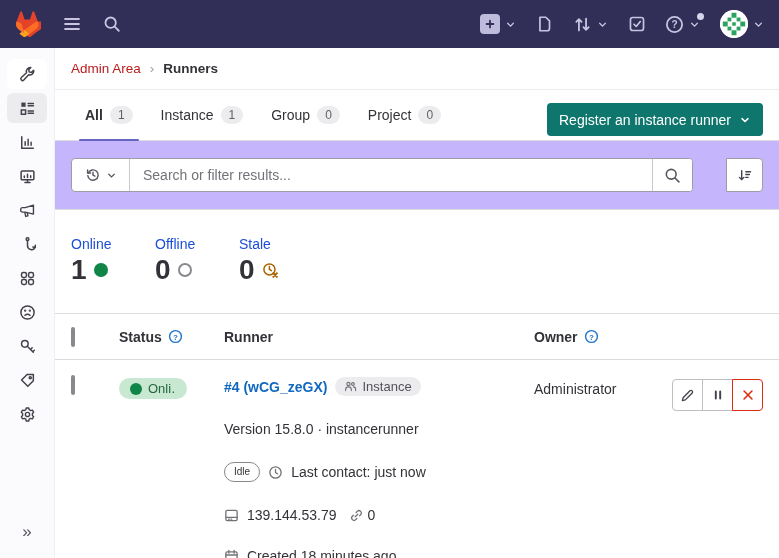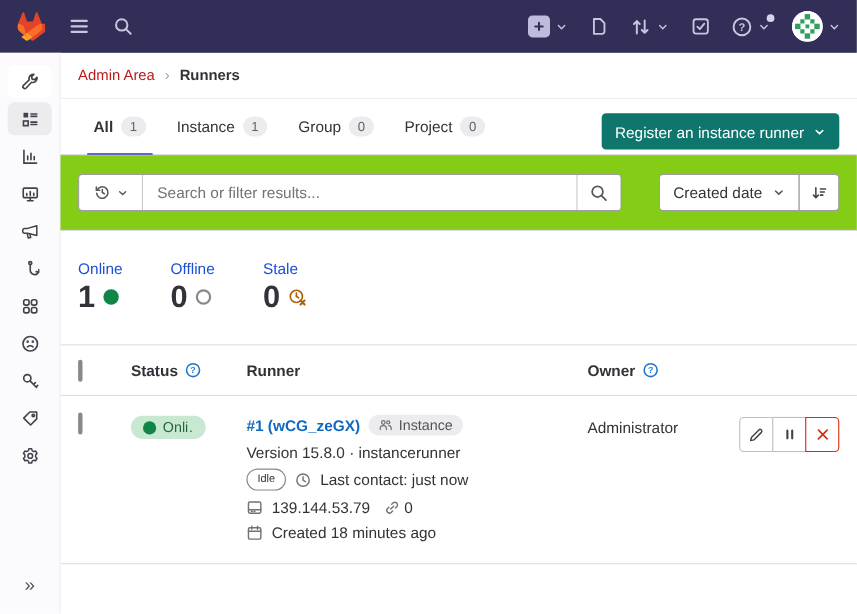--- a/index.html
+++ b/index.html
@@ -81,21 +81,21 @@
   .register-btn {
     position: absolute; right: 16px; top: 13px; height: 33px;
     background: #0f766e; color: #fff; border: none; border-radius: 4px;
     font-size: 14px; font-weight: 400; padding: 0 12px;
     display: flex; align-items: center; gap: 8px; cursor: pointer;
     font-family: inherit;
   }
 
   
   .filter-bar {
-    background: #84cc16; border-bottom: 1px solid #dcdcde;
+    background: #c4b5fd; border-bottom: 1px solid #dcdcde;
     padding: 17px 16px; display: flex; gap: 34px;
   }
   .search-box {
     flex: 1; height: 34px; background: #fff; border: 1px solid #9e9da4;
     border-radius: 4px; display: flex; align-items: stretch; overflow: hidden;
   }
   .search-history {
     width: 58px; display: flex; align-items: center; justify-content: center;
     gap: 5px; border-right: 1px solid #c9c8cd; color: #57565e; cursor: pointer;
   }
@@ -146,21 +146,21 @@
 
   .status-pill {
     display: inline-flex; align-items: center; gap: 6px;
     background: #c9e8d2; color: #24663b; border-radius: 11px;
     padding: 3px 11px; font-size: 13px; max-width: 68px; margin-top: 1px;
   }
   .status-pill .dot { width: 12px; height: 12px; border-radius: 50%; background: #108548; flex-shrink: 0; }
   .status-pill .txt { white-space: nowrap; overflow: hidden; }
 
   .runner-cell { padding-right: 12px; }
-  .r-line { display: flex; align-items: center; gap: 8px; margin-top: 7px; }
+  .r-line { display: flex; align-items: center; gap: 8px; margin-top: 25px; }
   .r-line.first { margin-top: 0; }
   .runner-link { color: #1068bf; font-weight: 700; cursor: pointer; }
   .type-badge {
     display: inline-flex; align-items: center; gap: 5px; background: #ececef;
     color: #535158; font-size: 13px; border-radius: 10px; padding: 2px 9px;
   }
   .idle-pill {
     border: 1px solid #89888d; border-radius: 10px; padding: 0px 9px;
     font-size: 10px; color: #333238; line-height: 18px;
   }
@@ -400,26 +400,20 @@
         </span>
         <input class="search-input" type="text" placeholder="Search or filter results..." style="">
         <span class="search-submit">
           <svg width="17" height="17" viewBox="0 0 16 16" stroke="currentColor" stroke-width="1.5" stroke-linecap="round" fill="none">
             <circle cx="6.8" cy="6.8" r="4.6"></circle>
               <path d="M10.4 10.4 14 14"></path>
           </svg>
         </span>
       </div>
       <div class="sort-group">
-        <button class="sort-btn label">
-          <span>Created date</span>
-          <svg width="12" height="12" viewBox="0 0 16 16" stroke="#55535c" stroke-width="1.8" stroke-linecap="round" fill="none">
-              <path d="M4 6.2 8 10l4-3.8"></path>
-            </svg>
-        </button>
         <button class="sort-btn dir">
           <svg width="15" height="15" viewBox="0 0 16 16" stroke="#43414b" stroke-width="1.5" stroke-linecap="round" fill="none">
             <path d="M5 3v9.4M2.6 10 5 12.4 7.4 10"></path>
               <path d="M9.4 4h5M9.4 7h3.8M9.4 10h2.4"></path>
           </svg>
         </button>
       </div>
     </div>
 
     <div class="stats">
@@ -477,21 +471,21 @@
 
       <div>
         <span class="status-pill">
           <span class="dot"></span>
           <span class="txt">Onli…</span>
         </span>
       </div>
 
       <div class="runner-cell">
         <div class="r-line first">
-          <span class="runner-link">#1 (wCG_zeGX)</span>
+          <span class="runner-link">#4 (wCG_zeGX)</span>
           <span class="type-badge">
             <svg width="13" height="13" viewBox="0 0 16 16" stroke="#737278" stroke-width="1.4" stroke-linecap="round" fill="none">
               <circle cx="5.5" cy="5" r="2"></circle>
                 <path d="M2 13v-1.4A3.4 3.4 0 0 1 5.5 8.4 3.4 3.4 0 0 1 9 11.6V13"></path>
               <circle cx="11" cy="5" r="1.7"></circle>
                 <path d="M11.5 8.5a3 3 0 0 1 2.8 3V13"></path>
             </svg>
             <span>Instance</span>
           </span>
         </div>

